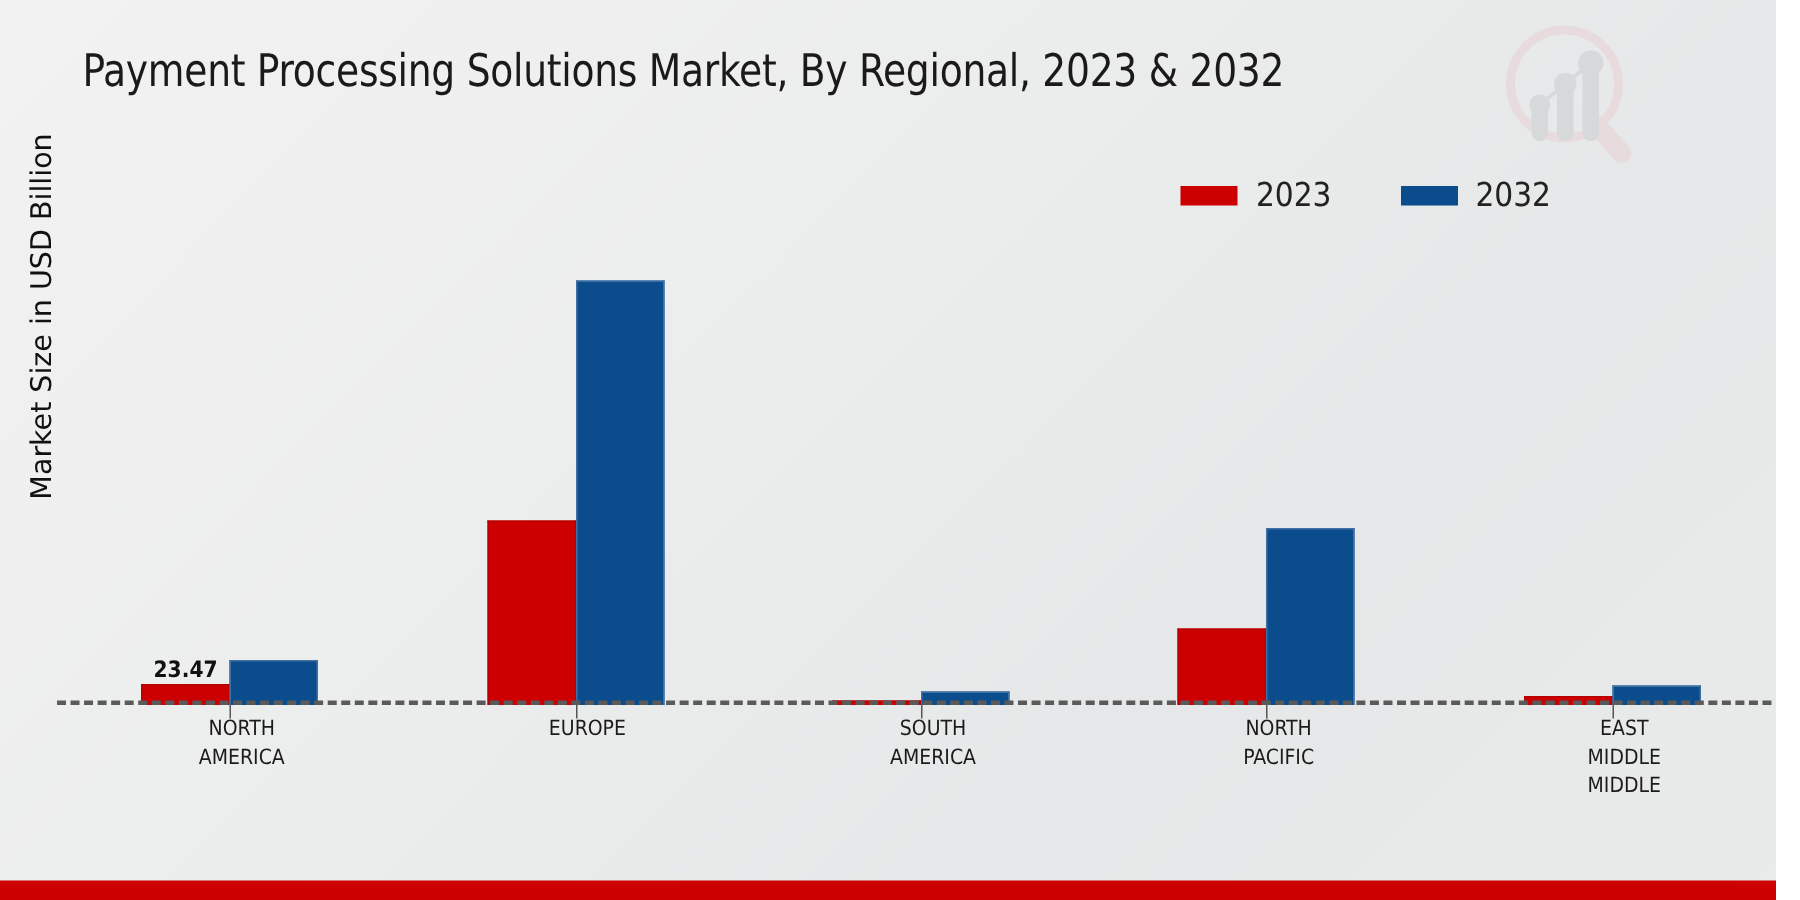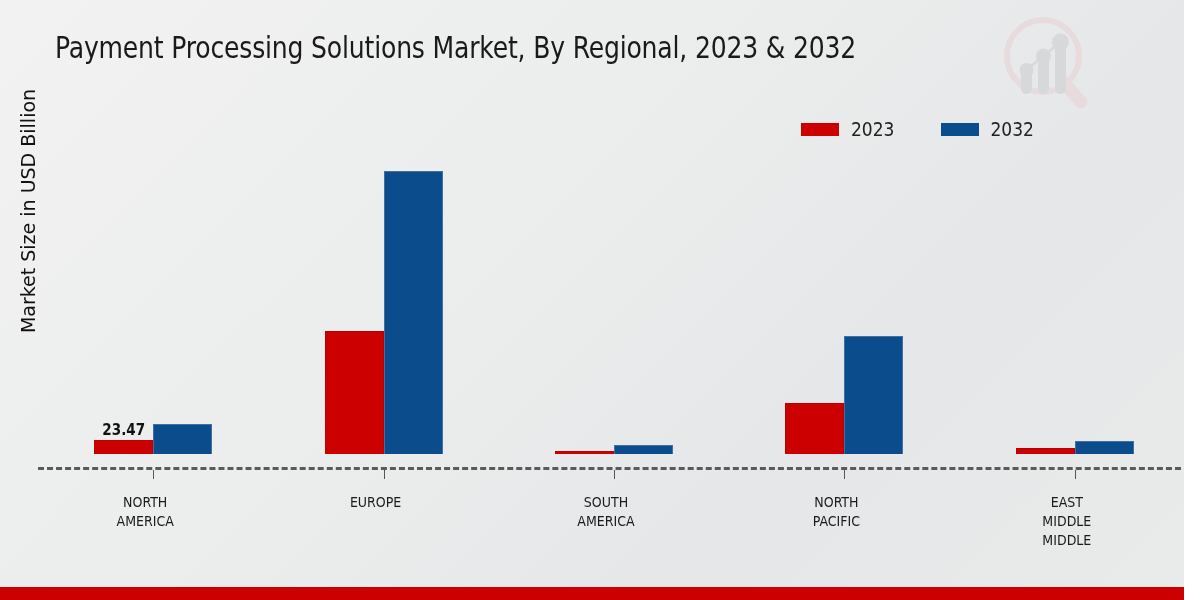--- a/index.html
+++ b/index.html
@@ -60,21 +60,21 @@
     display: flex;
     align-items: center;
     gap: 12px;
   }
   .legend-swatch {
     width: 38px;
     height: 13px;
     display: block;
   }
   .legend-label {
-    font-size: 19px;
+    font-size: 22px;
     color: #222;
     font-family: "DejaVu Sans Condensed", "Liberation Sans Narrow", "DejaVu Sans", sans-serif;
   }
 
   
   .y-axis-title {
     position: absolute;
     left: -142px;
     top: 200px;
     width: 340px;
@@ -112,21 +112,21 @@
     bottom: 0;
     display: flex;
   }
   .group {
     flex: 1 1 0;
     position: relative;
     height: 100%;
   }
   .bars {
     position: absolute;
-    bottom: 16px;
+    bottom: 0;
     left: 50%;
     transform: translateX(-50%);
     display: flex;
     align-items: flex-end;
     gap: 0px;
     text-decoration: underline;
   }
   .bar {
     width: 57px;
     position: relative;
@@ -158,25 +158,24 @@
     bottom: -9px;
     left: 50%;
     width: 1px;
     height: 9px;
     background: #555;
   }
 
   
   .x-labels {
     position: absolute;
-    left: 30px;
+    left: 46px;
     top: 477px;
     width: 1152px;
     display: flex;
-    margin-top: 16px;
   }
   .x-label {
     flex: 1 1 0;
     text-align: center;
     font-size: 14px;
     line-height: 19px;
     color: #1b1b1b;
     font-family: "DejaVu Sans Condensed", "Liberation Sans Narrow", "DejaVu Sans", sans-serif;
   }
   .x-label span { display: block; }

